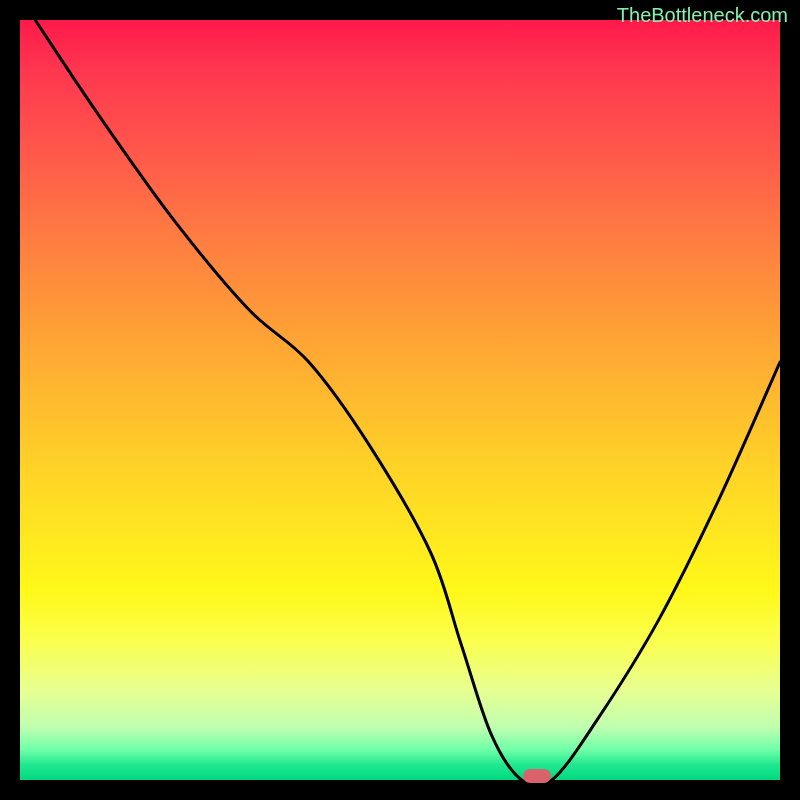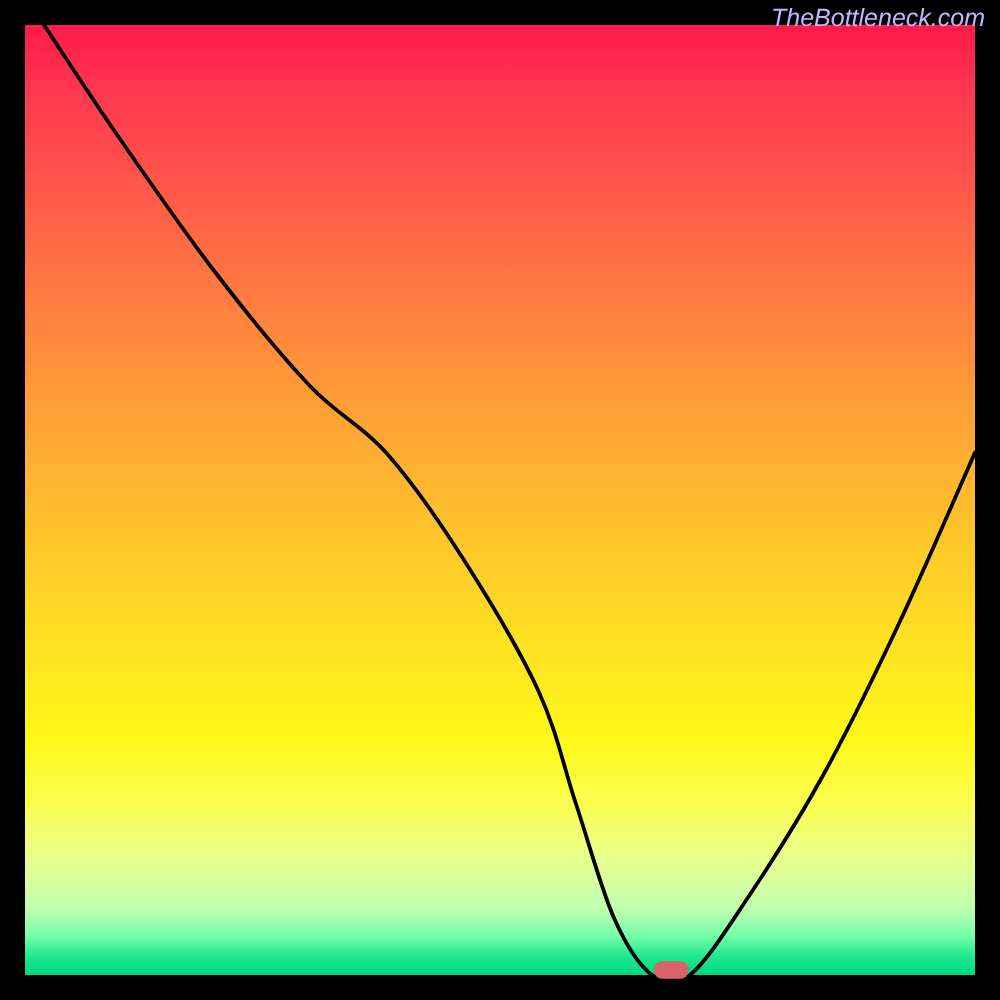--- a/index.html
+++ b/index.html
@@ -38,24 +38,23 @@
       #70ffa8 96%,
       #20e890 98%,
       #00d880 100%
     );
   }
   .watermark {
     position: absolute;
     top: 4px;
     right: 12px;
     font-size: 20px;
-    color: #c4b5fd;
+    color: #86efac;
     font-weight: 500;
     z-index: 10;
-    font-style: italic;
   }
   .curve-svg {
     position: absolute;
     left: 0;
     top: 0;
     width: 100%;
     height: 100%;
     pointer-events: none;
   }
   .marker {

